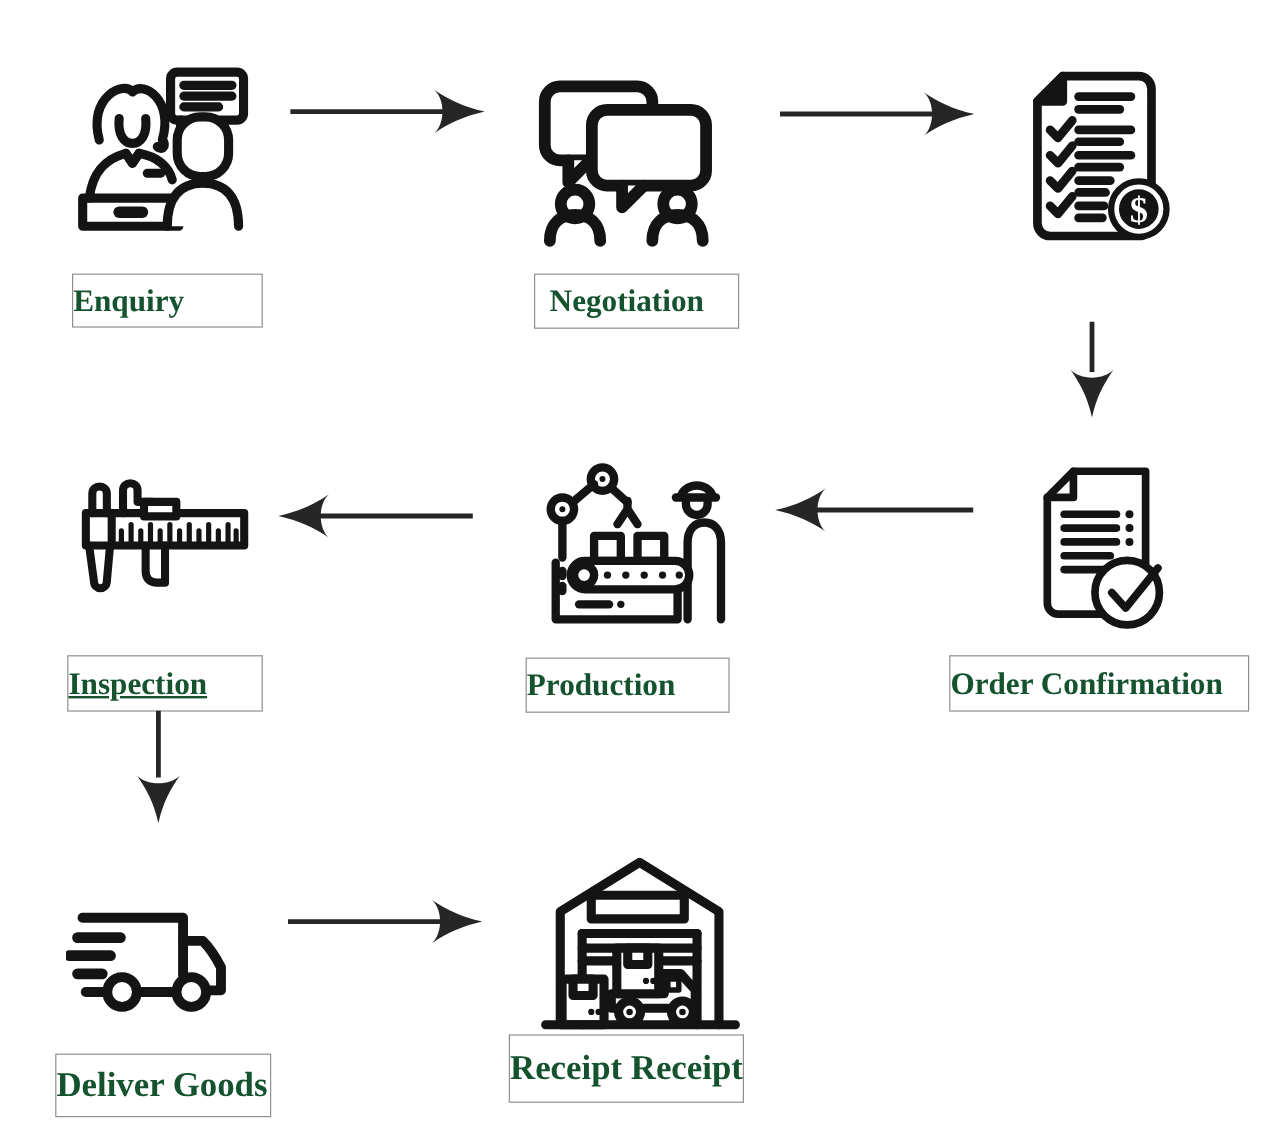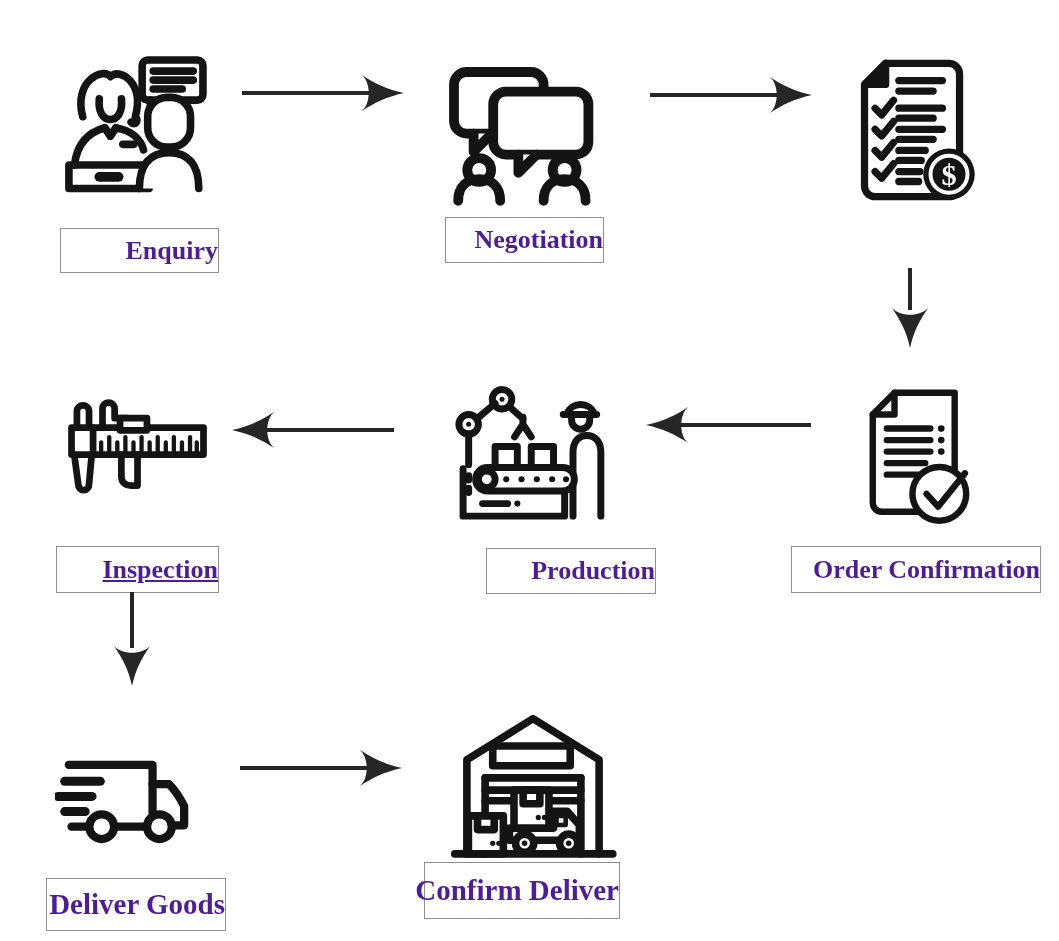--- a/index.html
+++ b/index.html
@@ -9,22 +9,22 @@
     background:#fff;
     font-family:"Liberation Serif", serif;
     overflow:hidden;
   }
   .icon{position:absolute;}
   .icon svg{display:block;width:100%;height:100%;}
   .label-box{
     position:absolute;
     background:#fff;
     border:1.5px solid #8f8f8f;
-    display:flex;align-items:center;justify-content:flex-end;
-    font-weight:bold;color:#4c1d95;
+    display:flex;align-items:center;justify-content:flex-start;
+    font-weight:bold;color:#14532d;
     font-size:26px;
     white-space:nowrap;
   }
   .label-lg{font-size:29px;}
   .arrow{position:absolute;}
   .arrow svg{display:block;}
   .arrow line{stroke:#262626;stroke-width:4;}
   .arrow path{fill:#262626;stroke:none;}
 </style>
 </head>
@@ -70,21 +70,21 @@
         <path d="M19,49 v13 l13,-13" fill="#fff"></path>
         <rect x="33" y="19" width="68" height="45" rx="9" fill="#fff"></rect>
         <path d="M51,64 v13 l13,-13" fill="#fff"></path>
         <circle cx="23" cy="75" r="8.5"></circle>
         <path d="M8,97 C8,86.5 14.5,81.5 23,81.5 C31.5,81.5 38,86.5 38,97"></path>
         <circle cx="84" cy="75" r="8.5"></circle>
         <path d="M69,97 C69,86.5 75.5,81.5 84,81.5 C92.5,81.5 99,86.5 99,97"></path>
       </g>
     </svg>
   </div>
-  <div class="label-box" style="left:445px;top:217px;width:157px;height:44px;">
+  <div class="label-box" style="left:445px;top:228px;width:157px;height:44px;padding-left:12px;">
     <span>Negotiation</span>
   </div>
 
   <div class="arrow" style="left:648px;top:75px;">
     <svg width="170" height="40">
       <line x1="2" y1="20" x2="132" y2="20"></line>
       <path d="M122,2 C134,10 146,16 164,20 C146,24 134,30 122,38 C131,30 131,10 122,2 Z"></path>
     </svg>
   </div>
 
@@ -175,21 +175,21 @@
         <circle cx="55" cy="68.5" r="2.2" fill="#141414" stroke="none"></circle>
         <circle cx="66" cy="68.5" r="2.2" fill="#141414" stroke="none"></circle>
         <circle cx="77" cy="68.5" r="2.2" fill="#141414" stroke="none"></circle>
         <circle cx="87" cy="68.5" r="2.2" fill="#141414" stroke="none"></circle>
         <path d="M13,61 V95 H86 V78"></path>
         <line x1="27" y1="86" x2="45" y2="86"></line>
         <circle cx="52" cy="86" r="2.2" fill="#141414" stroke="none"></circle>
       </g>
     </svg>
   </div>
-  <div class="label-box" style="left:438px;top:548px;width:168px;height:44px;margin-left:48px;">
+  <div class="label-box" style="left:438px;top:548px;width:168px;height:44px;">
     <span>Production</span>
   </div>
 
   <div class="arrow" style="left:224px;top:410px;">
     <svg width="172" height="40">
       <line x1="170" y1="20" x2="42" y2="20"></line>
       <path d="M50,2 C38,10 26,16 8,20 C26,24 38,30 50,38 C41,30 41,10 50,2 Z"></path>
     </svg>
   </div>
 
@@ -282,16 +282,16 @@
         <rect x="73" y="71" width="6" height="6" stroke-width="3"></rect>
         <circle cx="52" cy="89" r="6" fill="#fff"></circle>
         <circle cx="52" cy="89" r="1.8" fill="#141414" stroke="none"></circle>
         <circle cx="81" cy="89" r="6" fill="#fff"></circle>
         <circle cx="81" cy="89" r="1.8" fill="#141414" stroke="none"></circle>
         <line x1="6" y1="96" x2="110" y2="96"></line>
       </g>
     </svg>
   </div>
   <div class="label-box label-lg" style="left:424px;top:862px;width:194px;height:55px;">
-    <span>Confirm Deliver</span>
+    <span>Receipt Receipt</span>
   </div>
 
 </div>
 
 </body></html>

